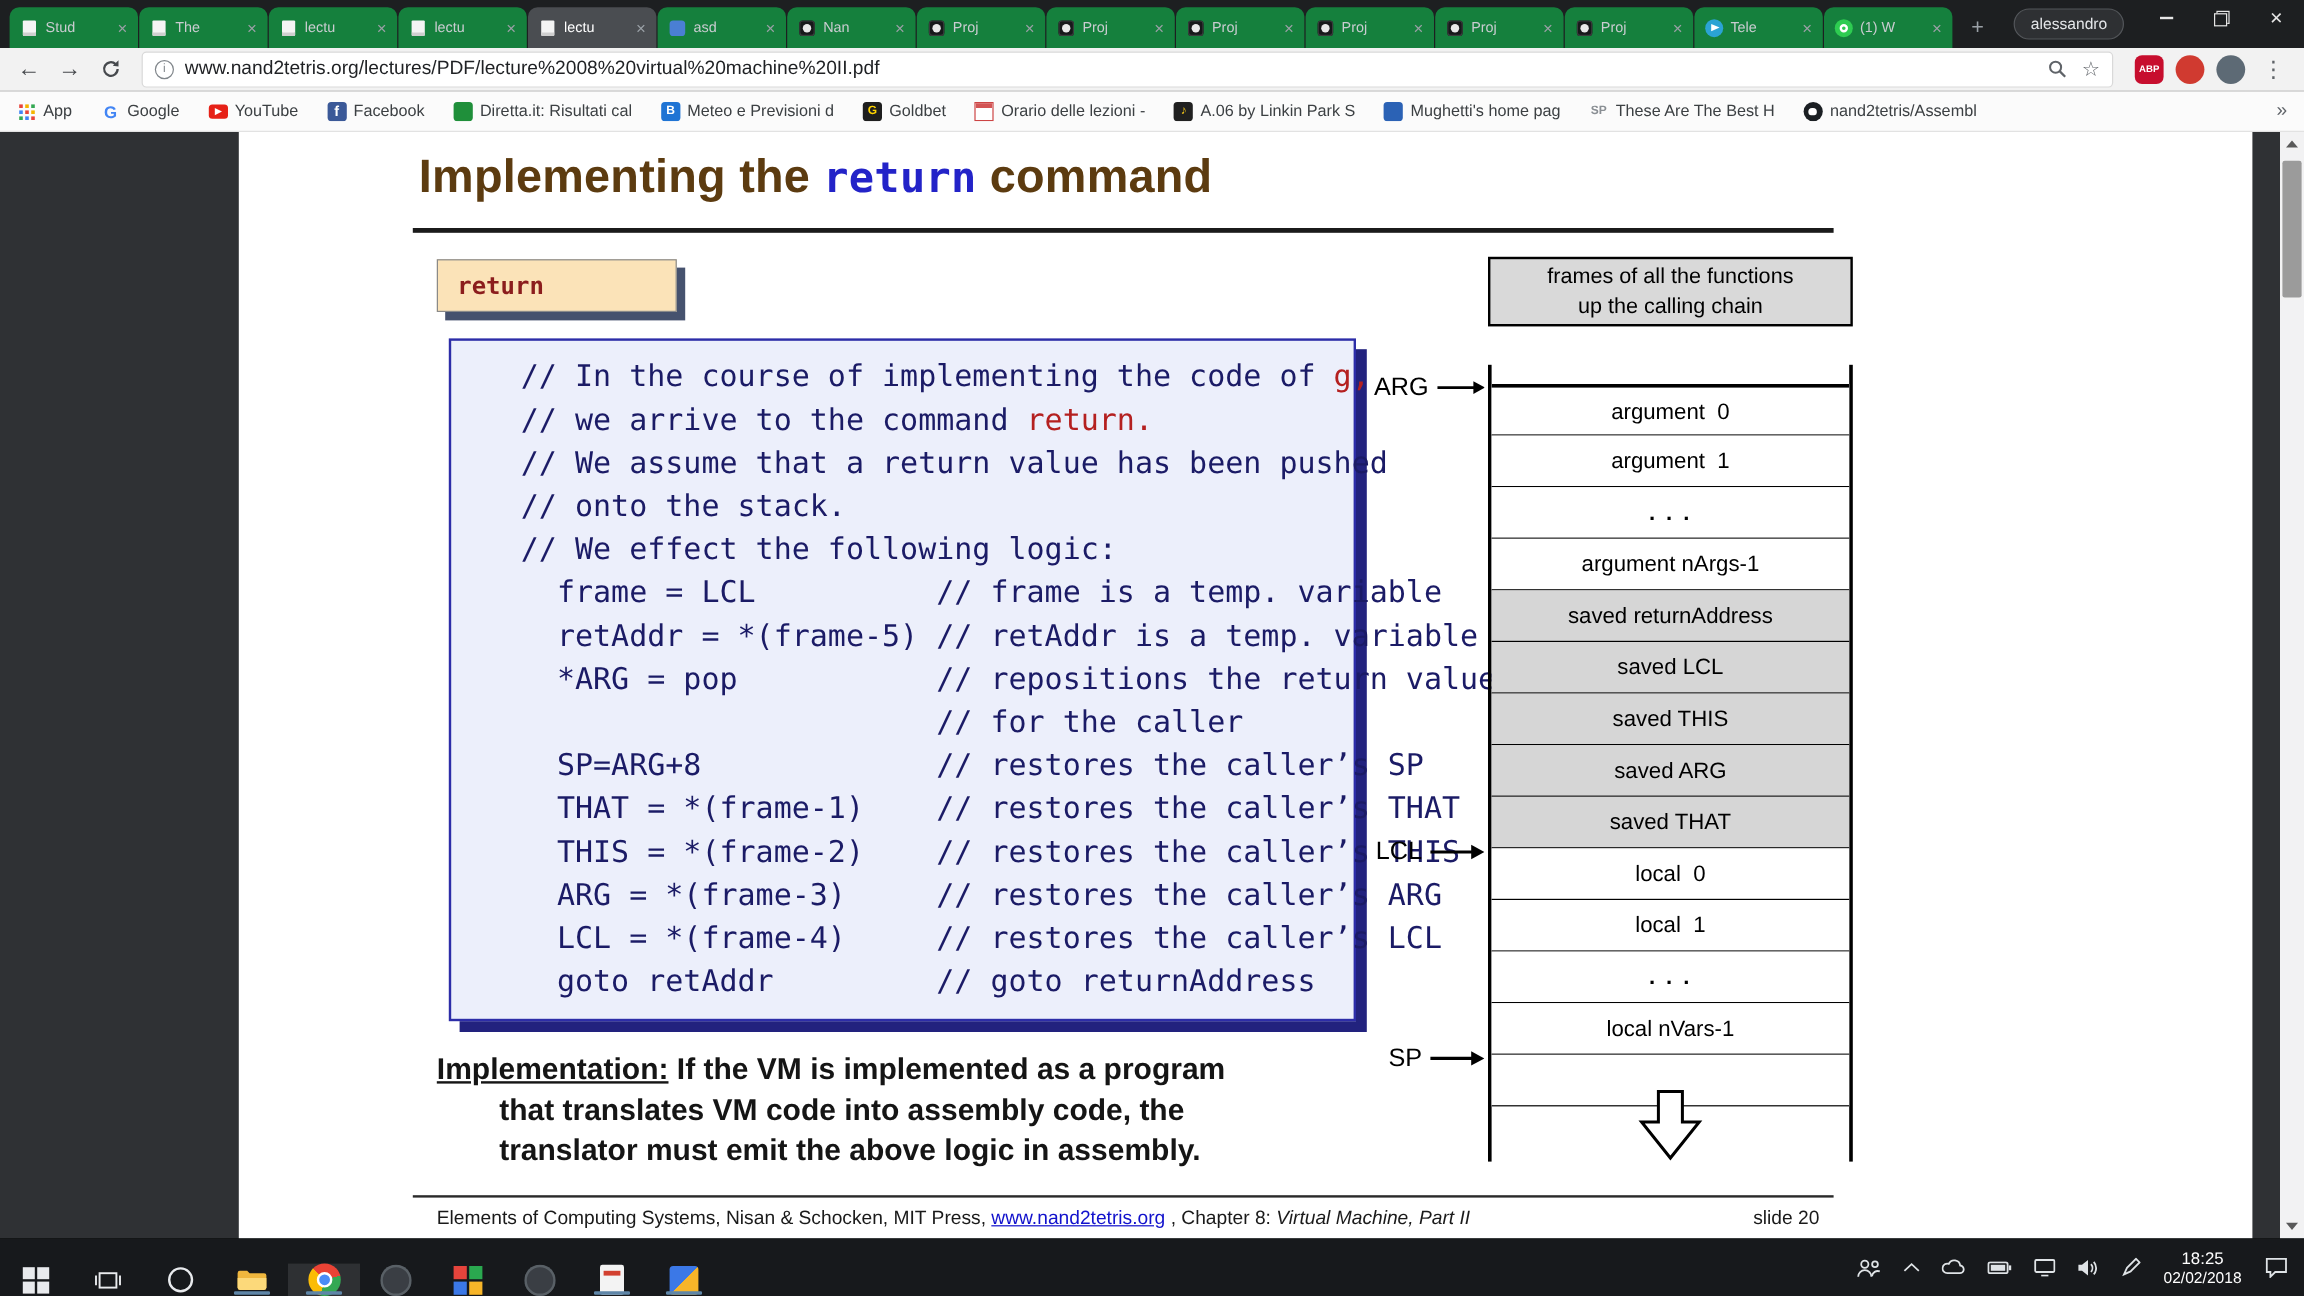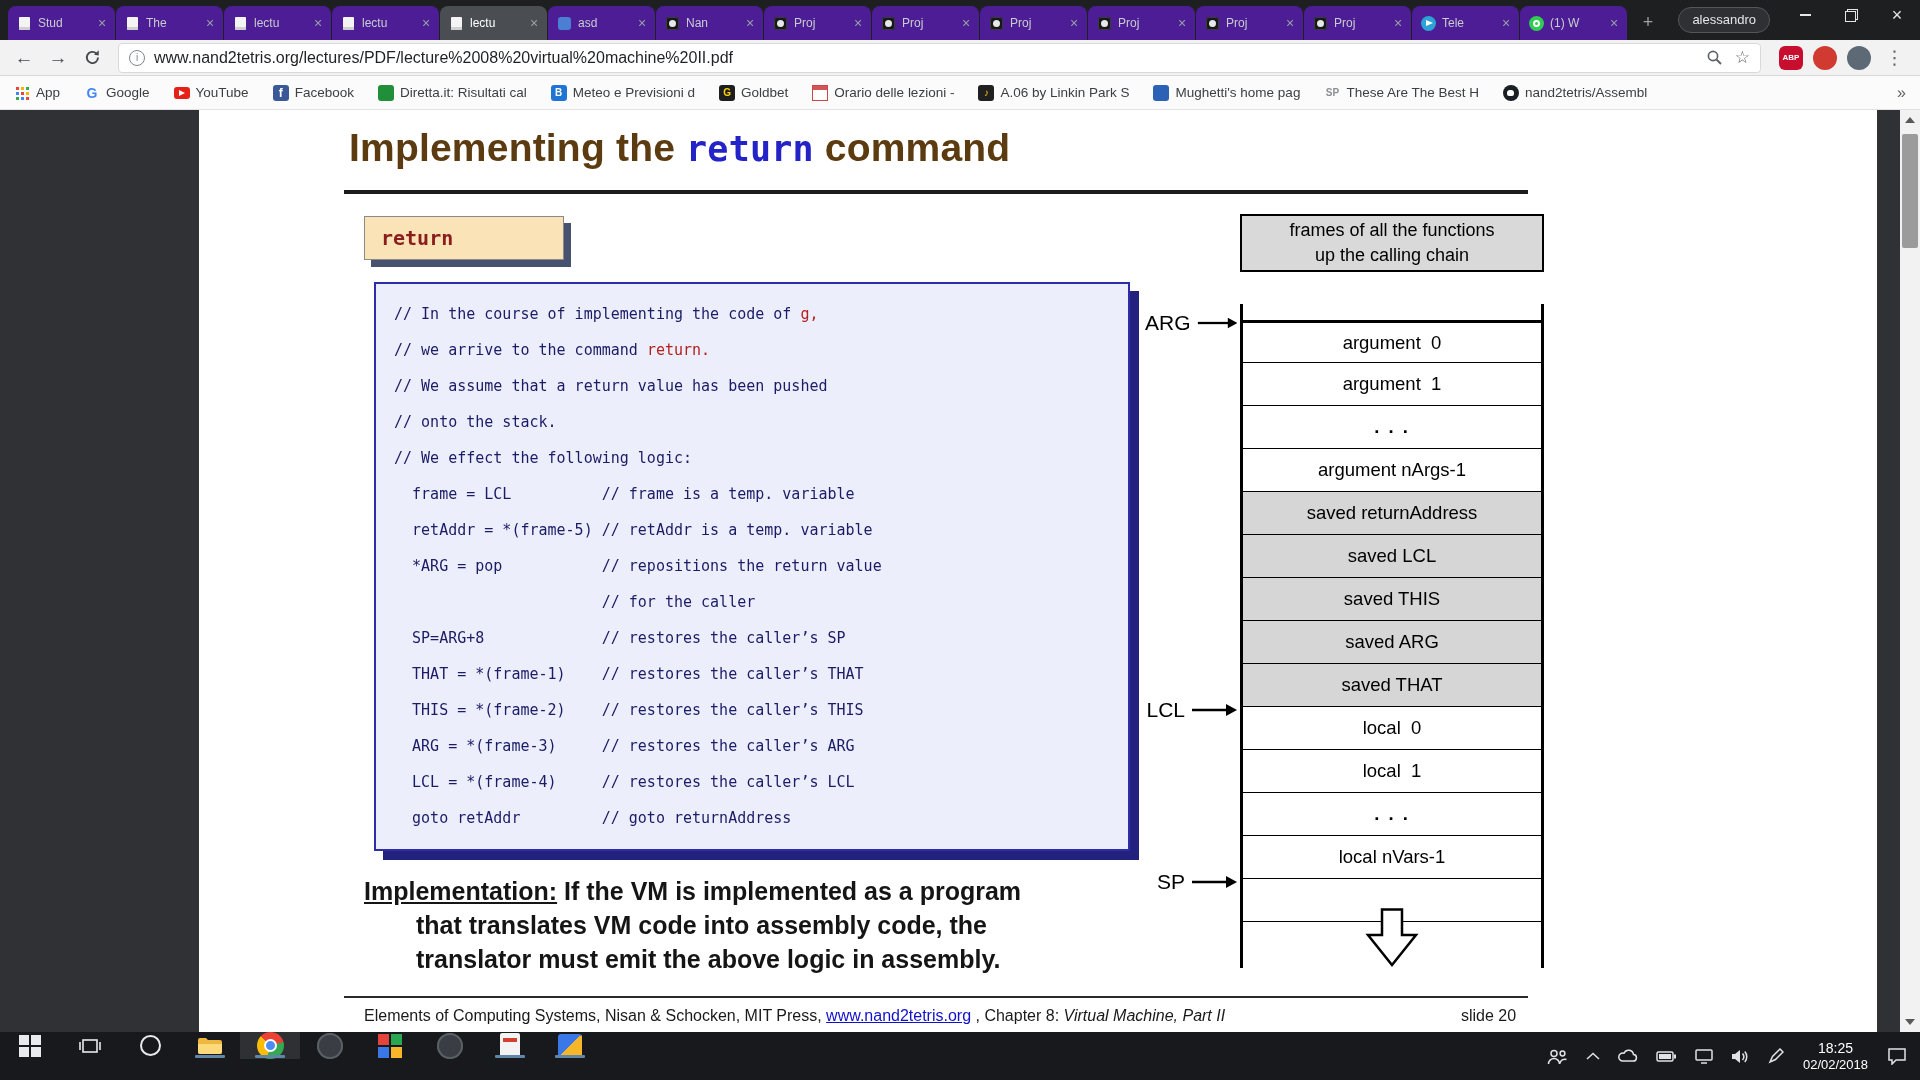--- a/index.html
+++ b/index.html
@@ -2,21 +2,21 @@
 <html><head>
 <meta charset="utf-8">
 <style>
   html,body{margin:0;padding:0;width:1920px;height:1080px;overflow:hidden;background:#000;
     font-family:"Liberation Sans",sans-serif;-webkit-font-smoothing:antialiased;}
   .screen{position:absolute;inset:0;width:1920px;height:1080px;}
 
   
   .titlebar{position:absolute;top:0;left:0;right:0;height:40px;background:#1d1f21;}
   .tabs{position:absolute;left:8px;bottom:0;display:flex;align-items:flex-end;}
-  .tab{flex:0 0 107px;width:107px;height:34px;background:#4c1d95;border-radius:8px 8px 0 0;
+  .tab{flex:0 0 107px;width:107px;height:34px;background:#15803d;border-radius:8px 8px 0 0;
     display:flex;align-items:center;gap:6px;padding:0 6px 0 8px;box-sizing:border-box;margin-right:1px;position:relative;}
   .tab.active{background:#4a4d51;}
   .tab-title{flex:1;font-size:12px;color:#c9ccd0;white-space:nowrap;overflow:hidden;}
   .tab.active .tab-title{color:#fff;}
   .tab-close{width:14px;text-align:center;color:#9aa0a6;font-size:14px;line-height:1;}
   .tab-close::before{content:"×";}
   .newtab{position:absolute;left:1636px;bottom:6px;width:24px;height:24px;border-radius:4px;color:#9aa0a6;
     font-size:18px;line-height:24px;text-align:center;}
   .newtab::before{content:"+";}
   .user-chip{position:absolute;right:150px;top:7px;height:24px;line-height:24px;padding:0 13px;
@@ -97,21 +97,21 @@
   .slide-title{position:absolute;left:150px;top:16px;margin:0;font-size:39px;font-weight:600;color:#5c3b10;letter-spacing:.2px;}
   .slide-title .tcode{font-family:"DejaVu Sans Mono",monospace;font-size:35px;color:#2323c8;}
   .title-rule{position:absolute;left:145px;top:80px;width:1184px;height:4px;background:#1b1b1b;}
 
   .return-box{position:absolute;left:165px;top:106px;width:200px;height:44px;background:#fbe3b8;border:1px solid #8a8a8a;
     box-shadow:7px 7px 0 #46526e;box-sizing:border-box;display:flex;align-items:center;padding-left:16px;
     font-family:"DejaVu Sans Mono",monospace;font-size:20px;font-weight:bold;color:#8b1d1d;}
 
   .code-box{position:absolute;left:175px;top:172px;width:756px;height:569px;background:#ecEFfb;background:#eceffb;
     border:2px solid #2d2da8;box-shadow:9px 9px 0 #22227e;box-sizing:border-box;padding:12px 0 0 18px;}
-  .code-line{font-family:"DejaVu Sans Mono",monospace;font-size:15px;line-height:36px;color:#1b1b66;white-space:pre;}
+  .code-line{font-family:"DejaVu Sans Mono",monospace;font-size:25px;line-height:36px;color:#1b1b66;white-space:pre;margin-left:40px;}
   .code-line .red{color:#b42020;}
 
   .impl{position:absolute;left:165px;top:764px;font-size:25px;font-weight:600;color:#151515;line-height:34px;}
   .impl-lead{font-weight:700;text-decoration:underline;}
   .impl-indent{padding-left:52px;}
 
   .footer-rule{position:absolute;left:145px;top:886px;width:1184px;height:2px;background:#2a2a2a;}
   .slide-footer{position:absolute;left:165px;top:897px;font-size:16px;color:#1a1a1a;white-space:nowrap;}
   .slide-footer .flink{color:#1111cc;text-decoration:underline;}
   .slide-footer i{font-style:italic;}
@@ -134,21 +134,21 @@
   
   .pdf-scrollbar{position:absolute;right:0;top:0;width:20px;height:922px;background:#f2f2f3;}
   .sb-btn{position:absolute;left:0;width:20px;height:20px;display:flex;align-items:center;justify-content:center;}
   .sb-btn.up{top:0;}
   .sb-btn.down{bottom:0;}
   .tri-up{width:0;height:0;border-left:5px solid transparent;border-right:5px solid transparent;border-bottom:6px solid #595959;}
   .tri-down{width:0;height:0;border-left:5px solid transparent;border-right:5px solid transparent;border-top:6px solid #595959;}
   .sb-thumb{position:absolute;left:2px;top:24px;width:16px;height:114px;background:#9b9b9b;border-radius:2px;}
 
   
-  .taskbar{position:absolute;bottom:0;left:0;right:0;height:48px;background:#17191c;display:flex;align-items:flex-start;}
+  .taskbar{position:absolute;bottom:0;left:0;right:0;height:48px;background:#17191c;display:flex;align-items:flex-end;}
   .tb-left{display:flex;}
   .tb-btn{width:60px;display:flex;align-items:center;justify-content:center;position:relative;}
   .tb-btn.running::after{content:"";position:absolute;left:15px;right:15px;bottom:1px;height:3px;background:#5f86a8;border-radius:1px;}
   .tb-btn.active{background:rgba(255,255,255,.10);}
   .win-logo{display:grid;grid-template-columns:10px 10px;grid-template-rows:10px 10px;gap:2px;}
   .win-logo span{background:#e8eaed;}
   .cortana{width:17px;height:17px;border:2px solid #e8eaed;border-radius:50%;}
   .chrome-ball{width:27px;height:27px;border-radius:50%;position:relative;
     background:conic-gradient(from -45deg,#ea4335 0 120deg,#34a853 120deg 240deg,#fbbc05 240deg 360deg);}
   .chrome-ball::after{content:"";position:absolute;left:7px;top:7px;width:13px;height:13px;background:#4a8cf7;

